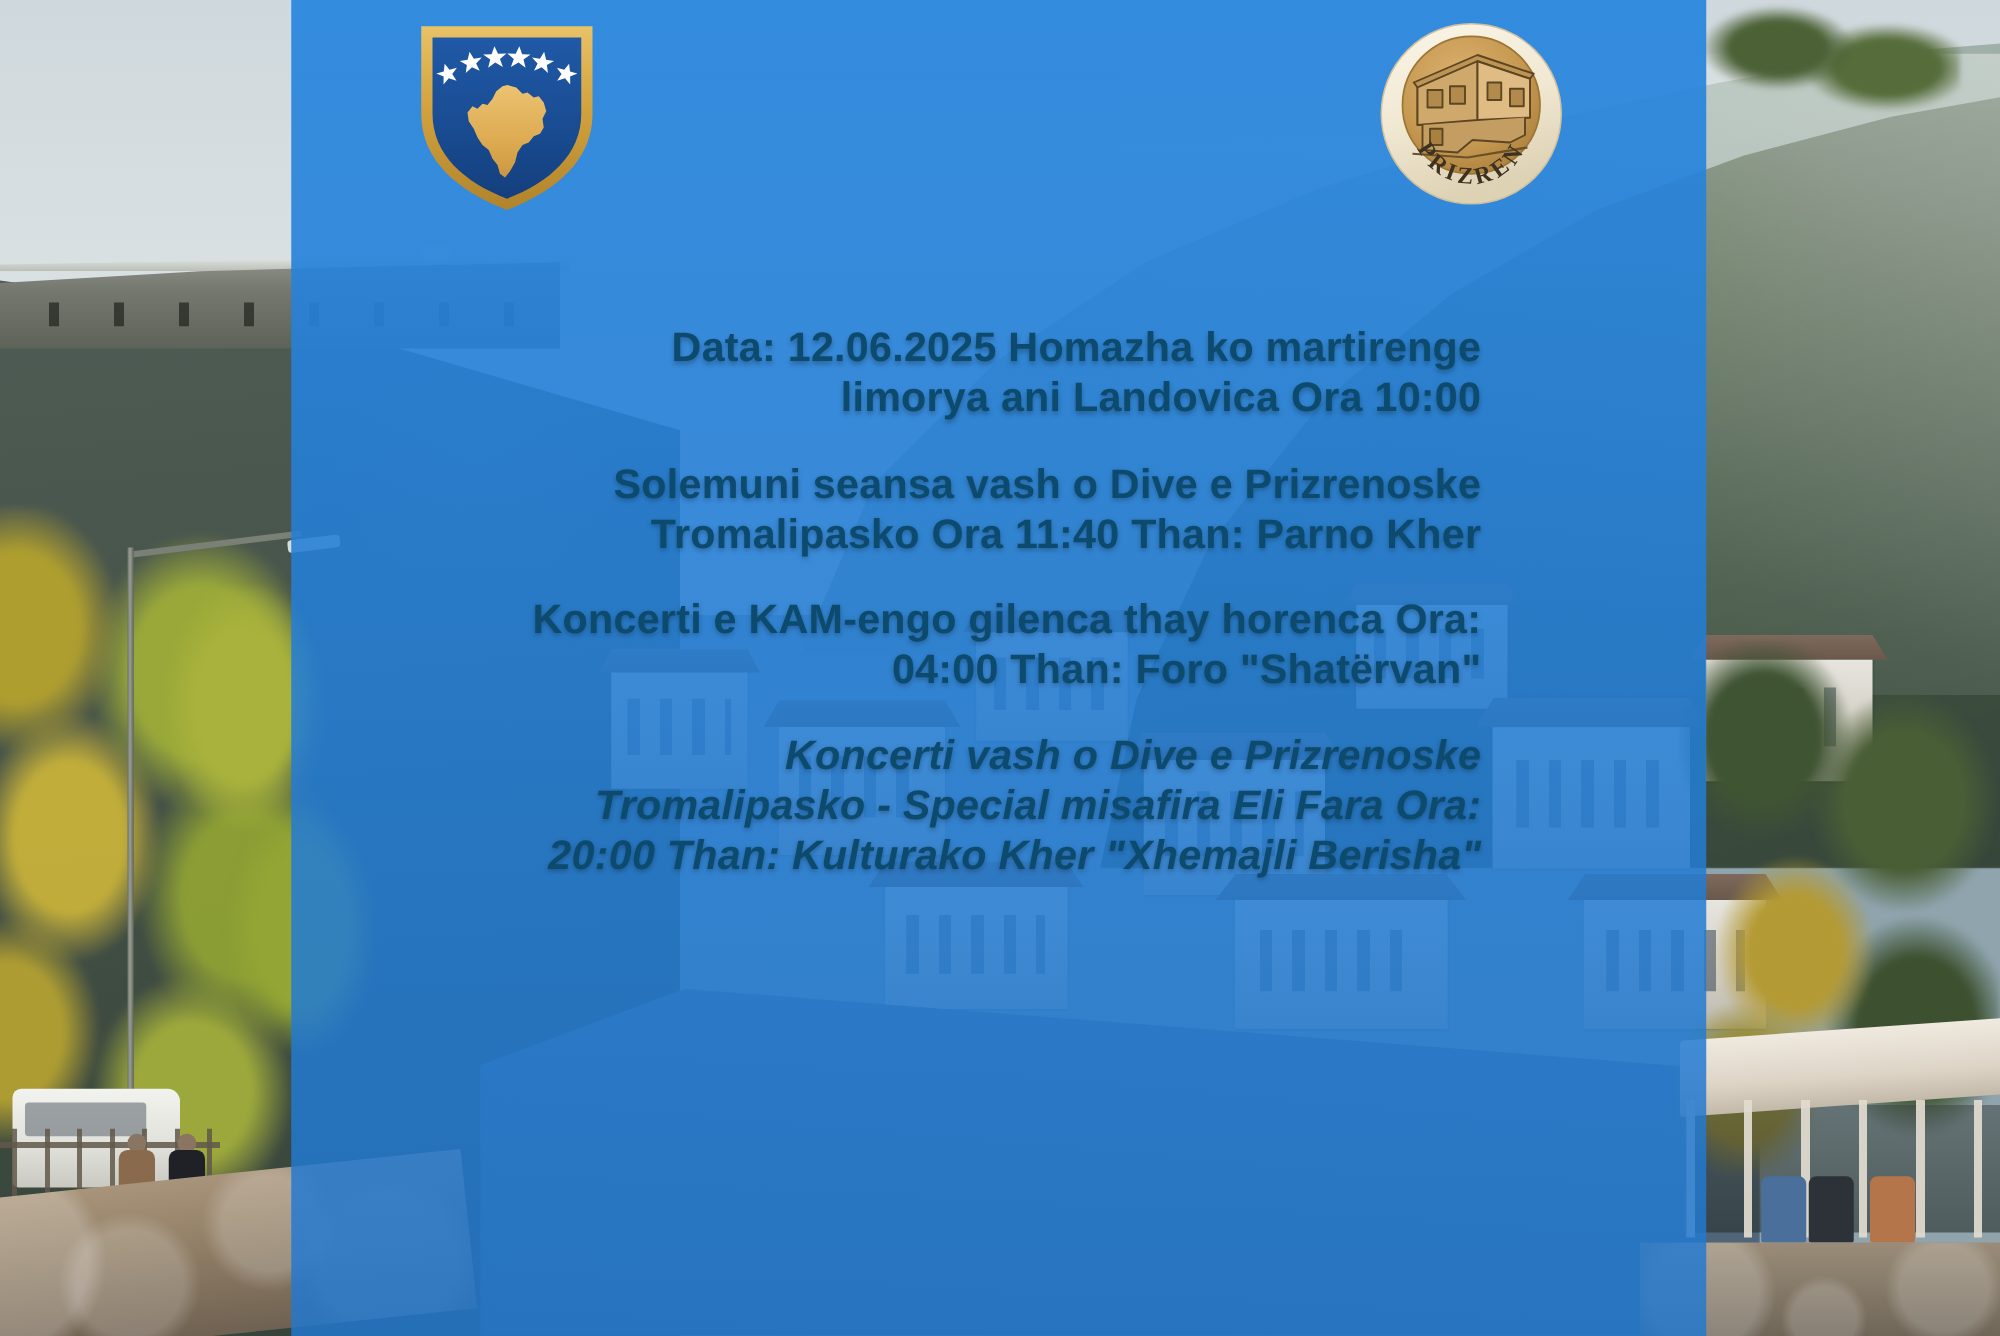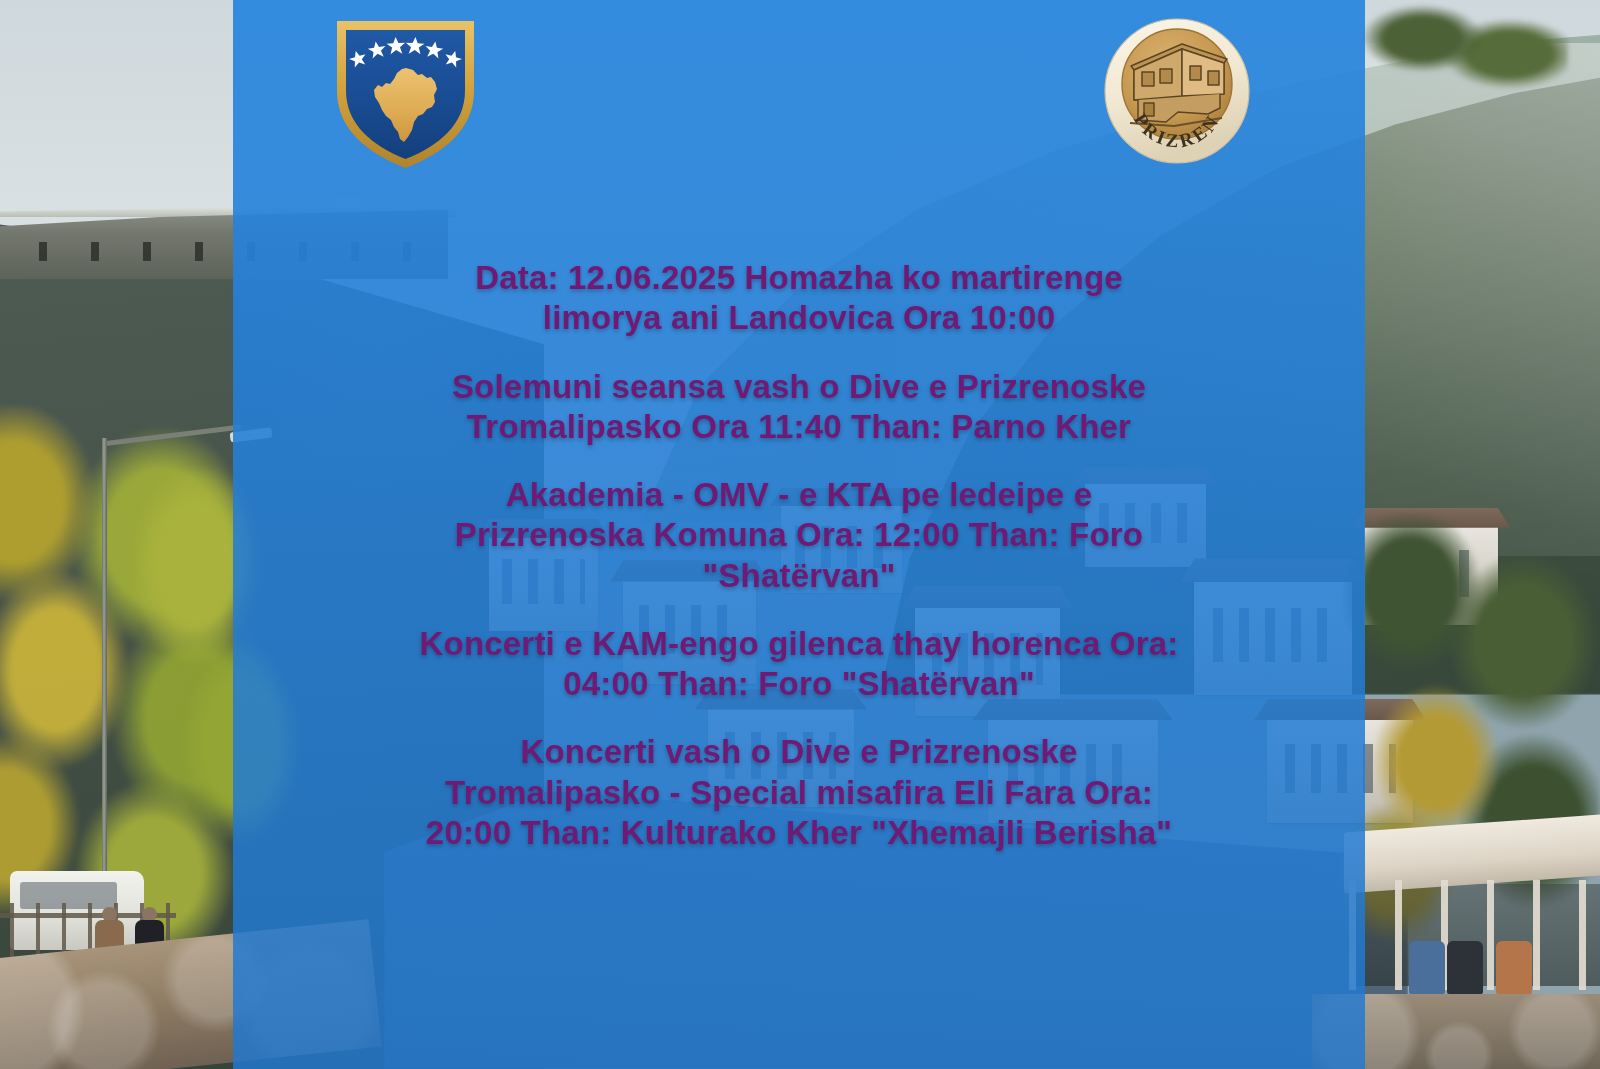--- a/index.html
+++ b/index.html
@@ -375,33 +375,33 @@
     letter-spacing: 0.7px;
     text-shadow: 0 1px 3px rgba(0,0,0,.30);
     white-space: nowrap;
   }
 
   .agenda {
     position: absolute;
     left: 233px;
     top: 258px;
     width: 1132px;
-    text-align: center;
-    color: #701a75;
+    text-align: right;
+    color: #0c4a6e;
   }
   .entry {
     font-size: 33px;
     font-weight: bold;
     line-height: 1.22;
     letter-spacing: .2px;
     margin: 0 0 28px 0;
     text-shadow: 0 2px 4px rgba(0,0,0,.28);
     padding: 0 180px;
   }
-  .entry:last-child { margin-bottom: 12px; }
+  .entry:last-child { margin-bottom: 12px; font-style: italic; }
 </style>
 </head>
 <body>
 
 <div id="poster">
 
   <div class="photo">
     <div class="sky"></div>
     <div class="ridge-far"></div>
     <div class="ridge-near"></div>
@@ -562,18 +562,17 @@
           <textPath href="#prizrenArc" startOffset="50%" text-anchor="middle">PRIZREN</textPath>
         </text>
       </svg>
     </div>
   </div>
 
 
   <div class="agenda">
     <p class="entry">Data: 12.06.2025 Homazha ko martirenge limorya ani Landovica Ora 10:00</p>
     <p class="entry">Solemuni seansa vash o Dive e Prizrenoske Tromalipasko Ora 11:40 Than: Parno Kher</p>
-    <p class="entry">Akademia - OMV - e KTA pe ledeipe e Prizrenoska Komuna Ora: 12:00 Than: Foro "Shatërvan"</p>
     <p class="entry">Koncerti e KAM-engo gilenca thay horenca Ora: 04:00 Than: Foro "Shatërvan"</p>
     <p class="entry">Koncerti vash o Dive e Prizrenoske Tromalipasko - Special misafira Eli Fara Ora: 20:00 Than: Kulturako Kher "Xhemajli Berisha"</p>
   </div>
 
 </div>
 
 </body></html>

